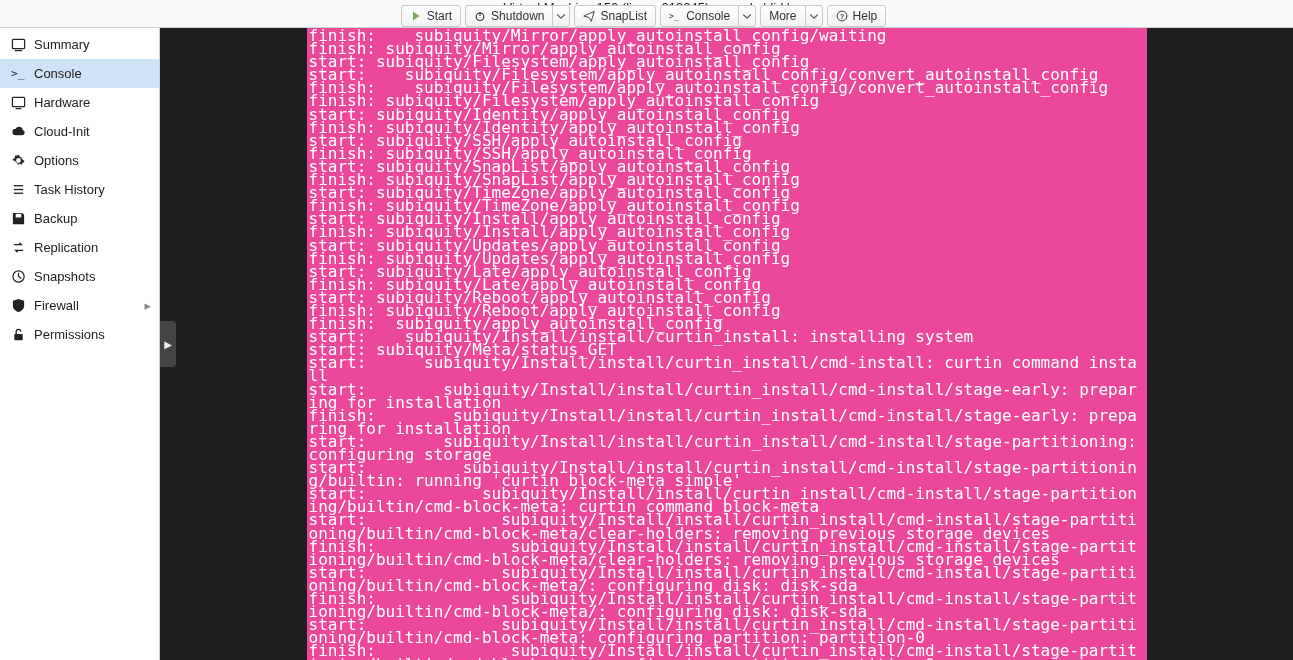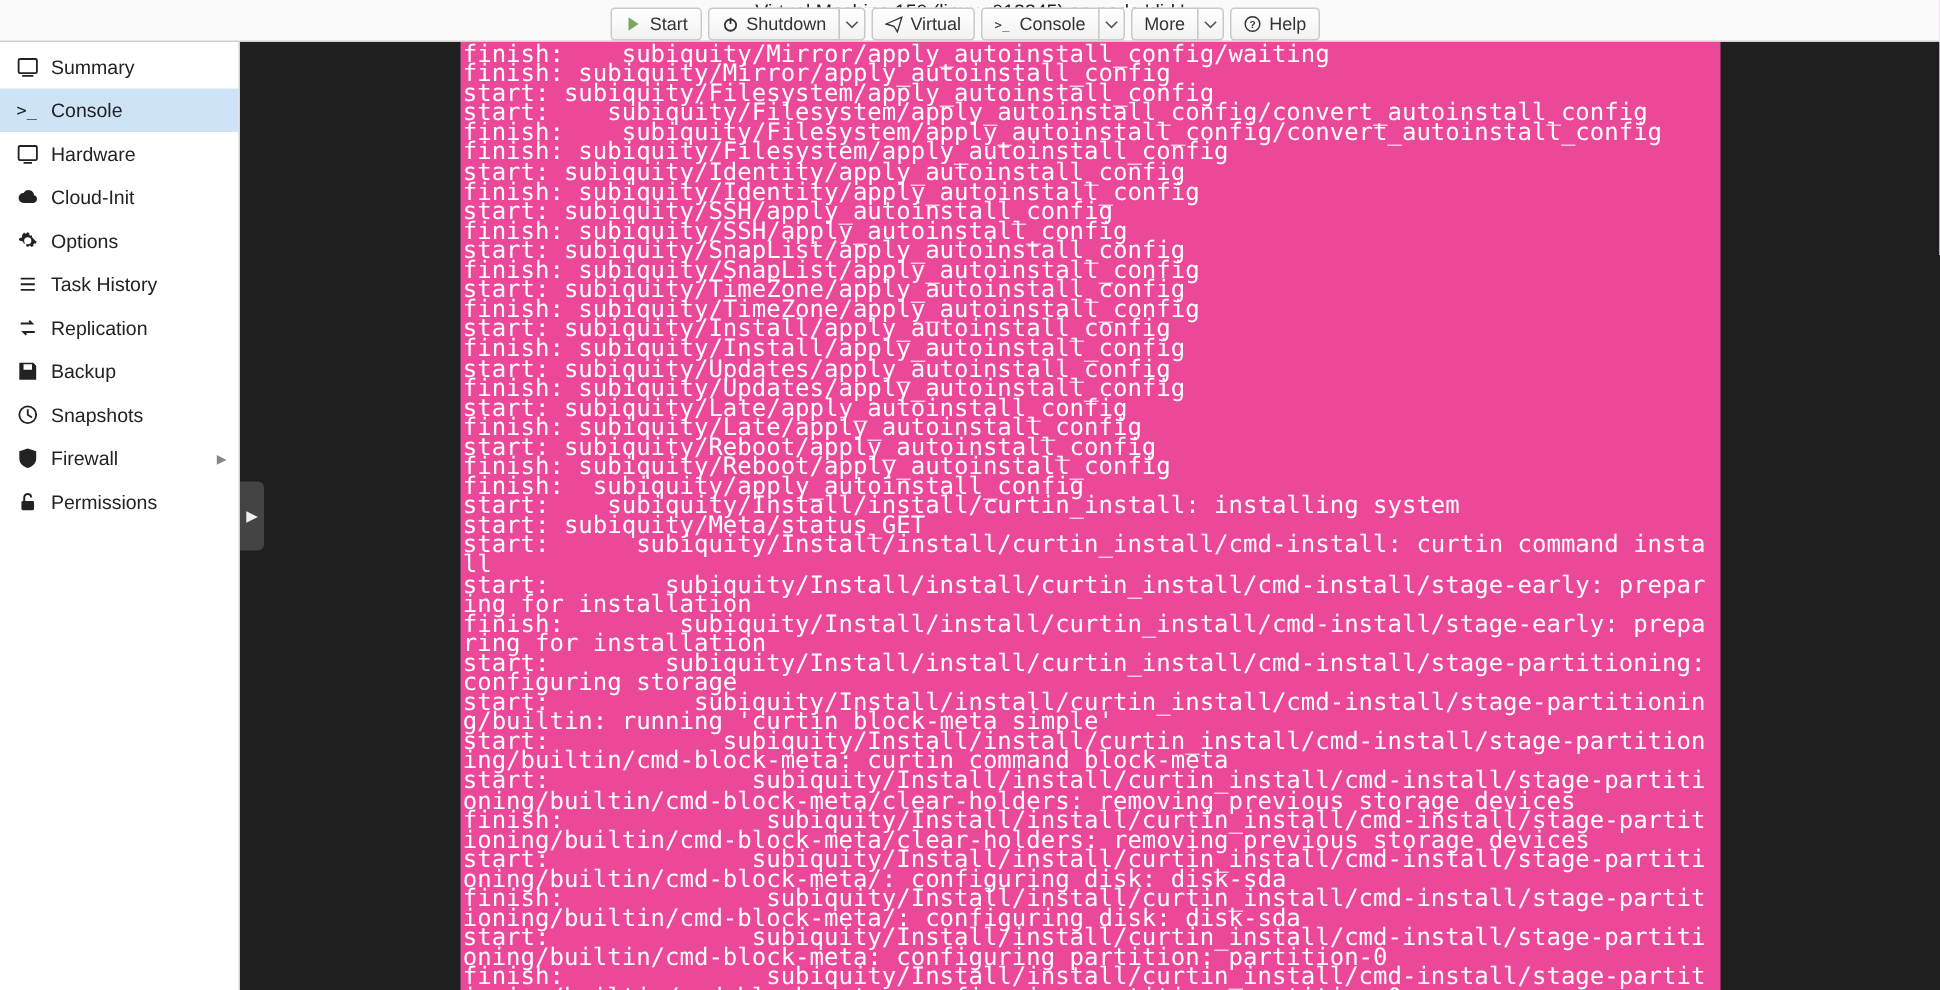--- a/index.html
+++ b/index.html
@@ -55,21 +55,21 @@
             </svg>
           </span>
         </div>
     </div>
     <div class="btn">
       <span class="ic">
           <svg viewBox="0 0 16 16">
             <path d="M1 8l14-6-4 13-3-5-7-2z" fill="none" stroke="#333" stroke-width="1.2"></path>
           </svg>
         </span>
-      <span>Virtual</span>
+      <span>SnapList</span>
     </div>
     <div class="btn-split">
       <div class="btn main">
         <span class="ic">
             <svg viewBox="0 0 16 16">
               <text x="0" y="12" font-size="11" font-family="monospace" fill="#333">&gt;_</text>
             </svg>
           </span>
         <span>Console</span>
       </div>
@@ -154,33 +154,33 @@
           <svg viewBox="0 0 16 16" stroke="#222" stroke-width="1.4">
             <line x1="3" y1="4" x2="13" y2="4"></line>
             <line x1="3" y1="8" x2="13" y2="8"></line>
             <line x1="3" y1="12" x2="13" y2="12"></line>
           </svg>
         </span>
         <span>Task History</span>
       </div>
     <div class="nav-item">
         <span class="nic">
+          <svg viewBox="0 0 16 16" fill="#222">
+            <path d="M2 2h10l2 2v10H2V2zm3 1v4h6V3H5zm1 6h4v4H6V9z"></path>
+          </svg>
+        </span>
+        <span>Backup</span>
+      </div>
+    <div class="nav-item">
+        <span class="nic">
           <svg viewBox="0 0 16 16" fill="none" stroke="#222" stroke-width="1.4">
             <path d="M3 5h8l-2-2M13 11H5l2 2"></path>
           </svg>
         </span>
         <span>Replication</span>
-      </div>
-    <div class="nav-item">
-        <span class="nic">
-          <svg viewBox="0 0 16 16" fill="#222">
-            <path d="M2 2h10l2 2v10H2V2zm3 1v4h6V3H5zm1 6h4v4H6V9z"></path>
-          </svg>
-        </span>
-        <span>Backup</span>
       </div>
     <div class="nav-item">
         <span class="nic">
           <svg viewBox="0 0 16 16" fill="none" stroke="#222" stroke-width="1.3">
             <circle cx="8" cy="8" r="6"></circle>
             <path d="M8 4v4l3 2"></path>
           </svg>
         </span>
         <span>Snapshots</span>
       </div>

